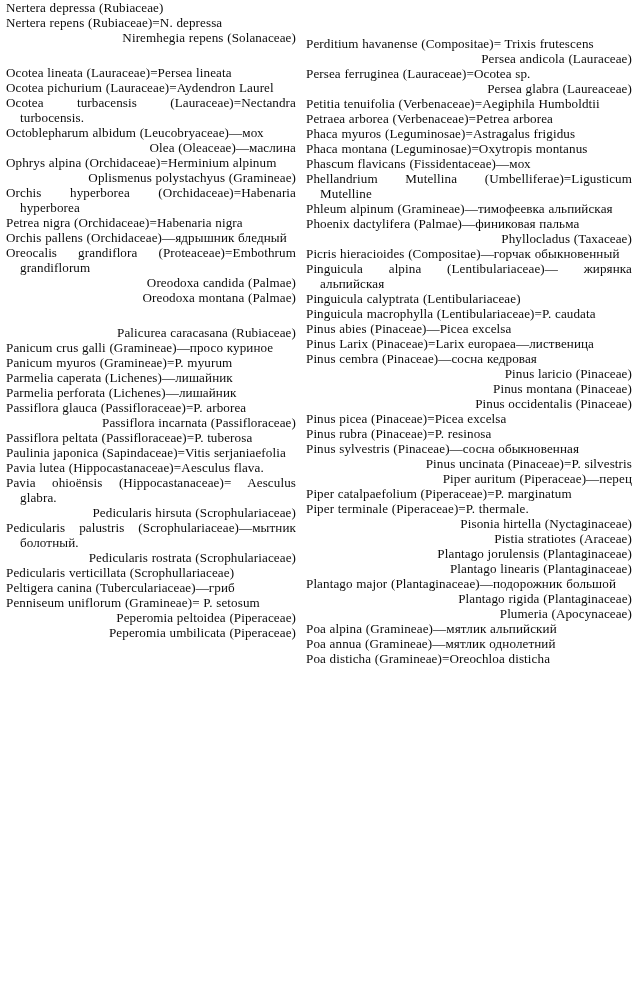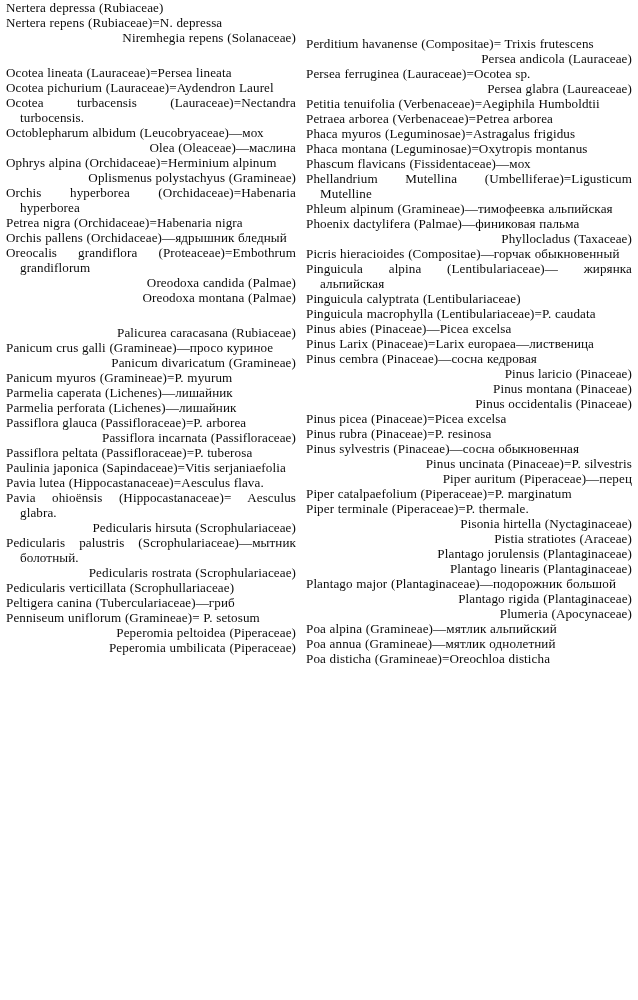--- a/index.html
+++ b/index.html
@@ -100,21 +100,20 @@
         <p class="entry">Oreocalis grandiflora (Proteaceae)=Embothrum grandiflorum</p>
         <p class="entry nojust">Oreodoxa candida (Palmae)</p>
         <p class="entry nojust">Oreodoxa montana (Palmae)</p>
       </div>
 
       <div class="gap"></div>
 
       <div>
         <p class="entry nojust">Palicurea caracasana (Rubiaceae)</p>
         <p class="entry">Panicum crus galli (Gramineae)—просо куриное</p>
-        <p class="entry nojust">Panicum divaricatum (Gramineae)</p>
         <p class="entry">Panicum myuros (Gramineae)=P. myurum</p>
         <p class="entry">Parmelia caperata (Lichenes)—лишайник</p>
         <p class="entry">Parmelia perforata (Lichenes)—лишайник</p>
         <p class="entry">Passiflora glauca (Passifloraceae)=P. arborea</p>
         <p class="entry nojust">Passiflora incarnata (Passifloraceae)</p>
         <p class="entry">Passiflora peltata (Passifloraceae)=P. tuberosa</p>
         <p class="entry">Paulinia japonica (Sapindaceae)=Vitis serjaniaefolia</p>
         <p class="entry">Pavia lutea (Hippocastanaceae)=Aesculus flava.</p>
         <p class="entry">Pavia ohioënsis (Hippocastanaceae)= Aesculus glabra.</p>
         <p class="entry nojust">Pedicularis hirsuta (Scrophulariaceae)</p>

